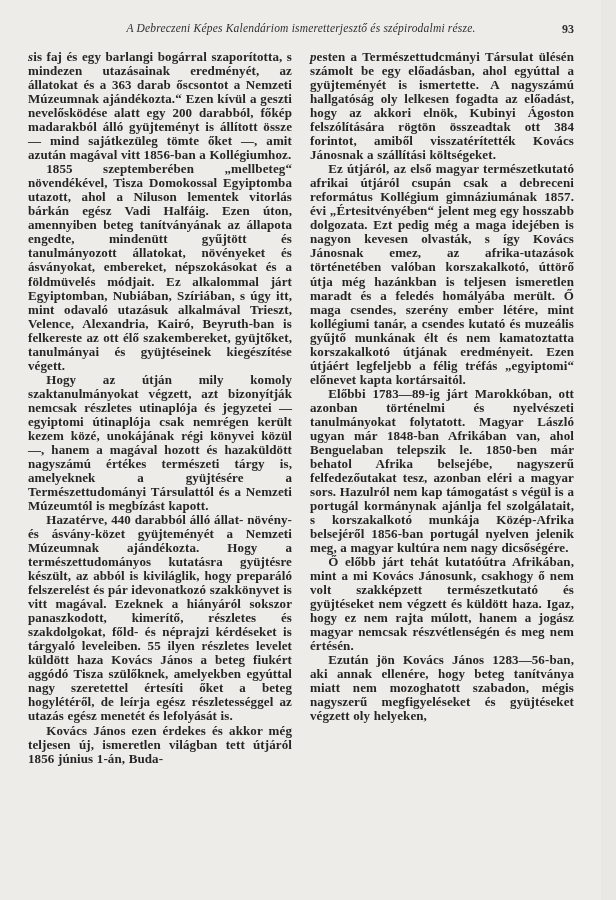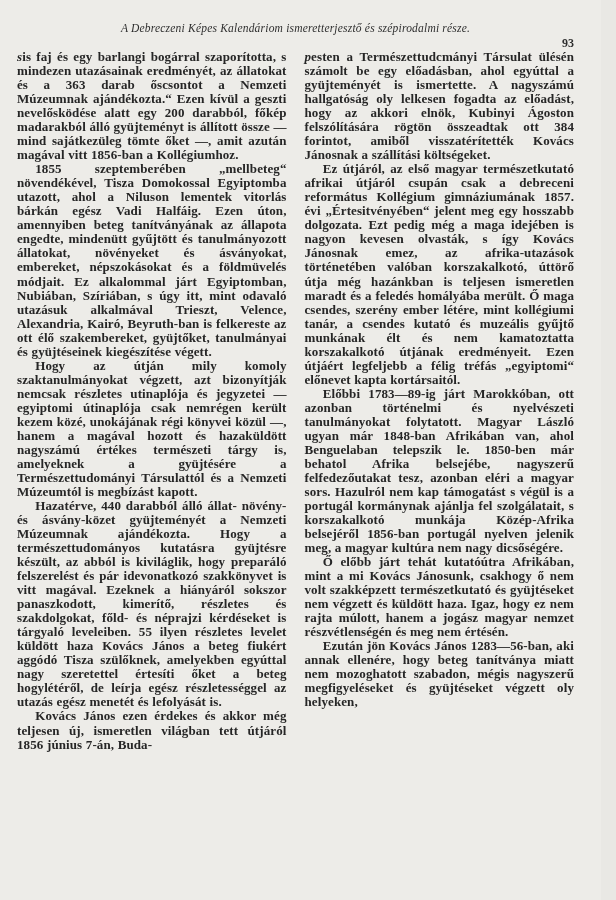--- a/index.html
+++ b/index.html
@@ -8,21 +8,21 @@
     background: #e9e8e4;
   }
   .page {
     position: relative;
     box-sizing: border-box;
     width: 601px;
     height: 900px;
     background: #edecე8;
     background: #edece8;
     overflow: hidden;
-    padding: 22px 27px 10px 17px;
+    padding: 22px 27px 10px 28px;
     font-family: "Liberation Serif", "DejaVu Serif", serif;
     color: #262626;
   }
   .running-head {
     position: relative;
     height: 18px;
     margin-bottom: 10px;
   }
   .running-head .title {
     position: absolute;
@@ -30,21 +30,21 @@
     text-align: center;
     font-style: italic;
     font-size: 11.5px;
     color: #2e2e2e;
     letter-spacing: 0.2px;
     white-space: nowrap;
   }
   .running-head .pageno {
     position: absolute;
     right: 0;
-    top: 14px;
+    top: 0;
     font-size: 12px;
     font-weight: bold;
     color: #2e2e2e;
   }
   .columns {
     display: flex;
     gap: 18px;
   }
   .column {
     flex: 1 1 0;
@@ -76,26 +76,26 @@
     <div class="pageno">93</div>
   </div>
 
   <div class="columns">
 
     <div class="column">
       <p class="cont">sis faj és egy barlangi bogárral szaporította, s mindezen utazásainak eredményét, az állatokat és a 363 darab őscsontot a Nemzeti Múzeumnak ajándékozta.“ Ezen kívül a geszti nevelősködése alatt egy 200 darabból, főkép madarakból álló gyüjteményt is állított össze — mind sajátkezüleg tömte őket —, amit azután magával vitt 1856-ban a Kollégiumhoz.</p>
       <p>1855 szeptemberében „mellbeteg“ növendékével, Tisza Domokossal Egyiptomba utazott, ahol a Niluson lementek vitorlás bárkán egész Vadi Halfáig. Ezen úton, amennyiben beteg tanítványának az állapota engedte, mindenütt gyűjtött és tanulmányozott állatokat, növényeket és ásványokat, embereket, népszokásokat és a földmüvelés módjait. Ez alkalommal járt Egyiptomban, Nubiában, Szíriában, s úgy itt, mint odavaló utazásuk alkalmával Trieszt, Velence, Alexandria, Kairó, Beyruth-ban is felkereste az ott élő szakembereket, gyüjtőket, tanulmányai és gyüjtéseinek kiegészítése végett.</p>
       <p>Hogy az útján mily komoly szaktanulmányokat végzett, azt bizonyítják nemcsak részletes utinaplója és jegyzetei — egyiptomi útinaplója csak nemrégen került kezem közé, unokájának régi könyvei közül —, hanem a magával hozott és hazaküldött nagyszámú értékes természeti tárgy is, amelyeknek a gyüjtésére a Természettudományi Társulattól és a Nemzeti Múzeumtól is megbízást kapott.</p>
       <p>Hazatérve, 440 darabból álló állat- növény- és ásvány-közet gyüjteményét a Nemzeti Múzeumnak ajándékozta. Hogy a természettudományos kutatásra gyüjtésre készült, az abból is kiviláglik, hogy preparáló felszerelést és pár idevonatkozó szakkönyvet is vitt magával. Ezeknek a hiányáról sokszor panaszkodott, kimerítő, részletes és szakdolgokat, főld- és néprajzi kérdéseket is tárgyaló leveleiben. 55 ilyen részletes levelet küldött haza Kovács János a beteg fiukért aggódó Tisza szülőknek, amelyekben egyúttal nagy szeretettel értesíti őket a beteg hogylétéről, de leírja egész részletességgel az utazás egész menetét és lefolyását is.</p>
-      <p>Kovács János ezen érdekes és akkor még teljesen új, ismeretlen világban tett útjáról 1856 június 7-án, Buda-</p>
+      <p>Kovács János ezen érdekes és akkor még teljesen új, ismeretlen világban tett útjáról 1856 június 1-án, Buda-</p>
     </div>
 
     <div class="column">
       <p class="cont">pesten a Természettudcmányi Társulat ülésén számolt be egy előadásban, ahol egyúttal a gyüjteményét is ismertette. A nagyszámú hallgatóság oly lelkesen fogadta az előadást, hogy az akkori elnök, Kubinyi Ágoston felszólítására rögtön összeadtak ott 384 forintot, amiből visszatérítették Kovács Jánosnak a szállítási költségeket.</p>
       <p>Ez útjáról, az első magyar természetkutató afrikai útjáról csupán csak a debreceni református Kollégium gimnáziumának 1857. évi „Értesitvényében“ jelent meg egy hosszabb dolgozata. Ezt pedig még a maga idejében is nagyon kevesen olvasták, s így Kovács Jánosnak emez, az afrika-utazások történetében valóban korszakalkotó, úttörő útja még hazánkban is teljesen ismeretlen maradt és a feledés homályába merült. Ő maga csendes, szerény ember létére, mint kollégiumi tanár, a csendes kutató és muzeális gyűjtő munkának élt és nem kamatoztatta korszakalkotó útjának eredményeit. Ezen útjáért legfeljebb a félig tréfás „egyiptomi“ előnevet kapta kortársaitól.</p>
       <p>Előbbi 1783—89-ig járt Marokkóban, ott azonban történelmi és nyelvészeti tanulmányokat folytatott. Magyar László ugyan már 1848-ban Afrikában van, ahol Benguelaban telepszik le. 1850-ben már behatol Afrika belsejébe, nagyszerű felfedezőutakat tesz, azonban eléri a magyar sors. Hazulról nem kap támogatást s végül is a portugál kormánynak ajánlja fel szolgálatait, s korszakalkotó munkája Közép-Afrika belsejéről 1856-ban portugál nyelven jelenik meg, a magyar kultúra nem nagy dicsőségére.</p>
-      <p>Ő előbb járt tehát kutatóútra Afrikában, mint a mi Kovács Jánosunk, csakhogy ő nem volt szakképzett természetkutató és gyüjtéseket nem végzett és küldött haza. Igaz, hogy ez nem rajta múlott, hanem a jogász magyar nemzet részvétlenségén és meg nem értésén.</p>
+      <p>Ő előbb járt tehát kutatóútra Afrikában, mint a mi Kovács Jánosunk, csakhogy ő nem volt szakképzett természetkutató és gyüjtéseket nem végzett és küldött haza. Igaz, hogy ez nem rajta múlott, hanem a jogász magyar nemcsak részvétlenségén és meg nem értésén.</p>
       <p>Ezután jön Kovács János 1283—56-ban, aki annak ellenére, hogy beteg tanítványa miatt nem mozoghatott szabadon, mégis nagyszerű megfigyeléseket és gyüjtéseket végzett oly helyeken,</p>
     </div>
 
   </div>
 
 </div>
 
 </body></html>

